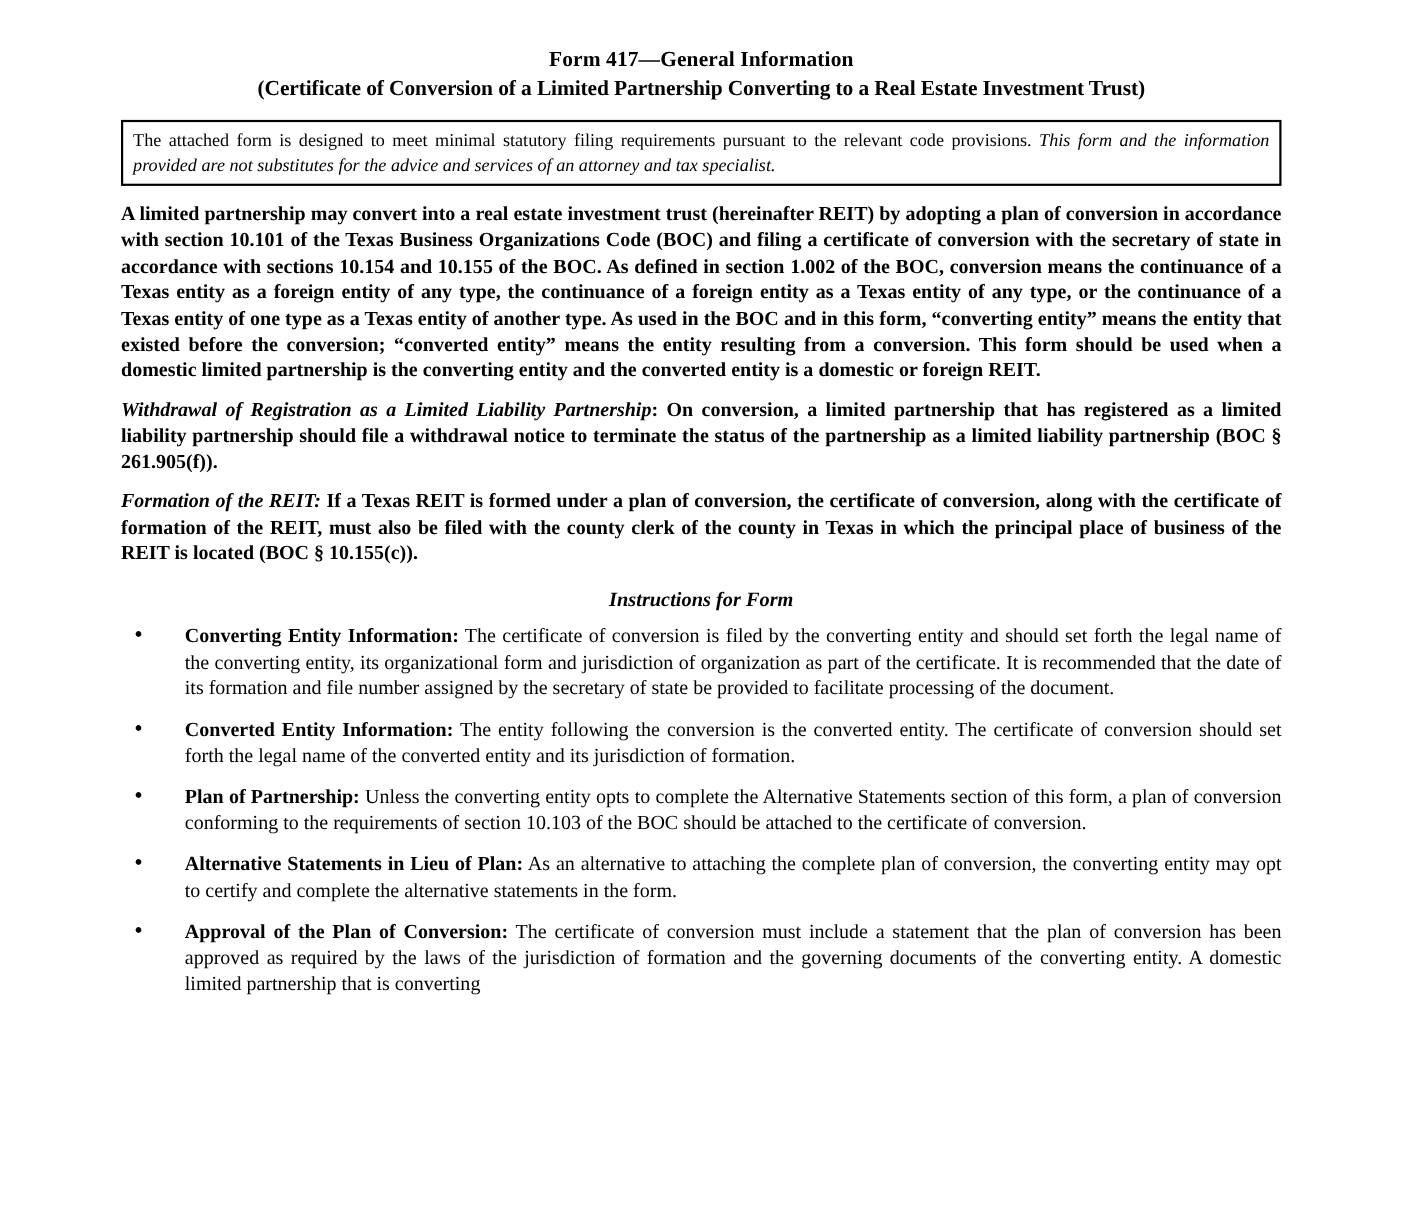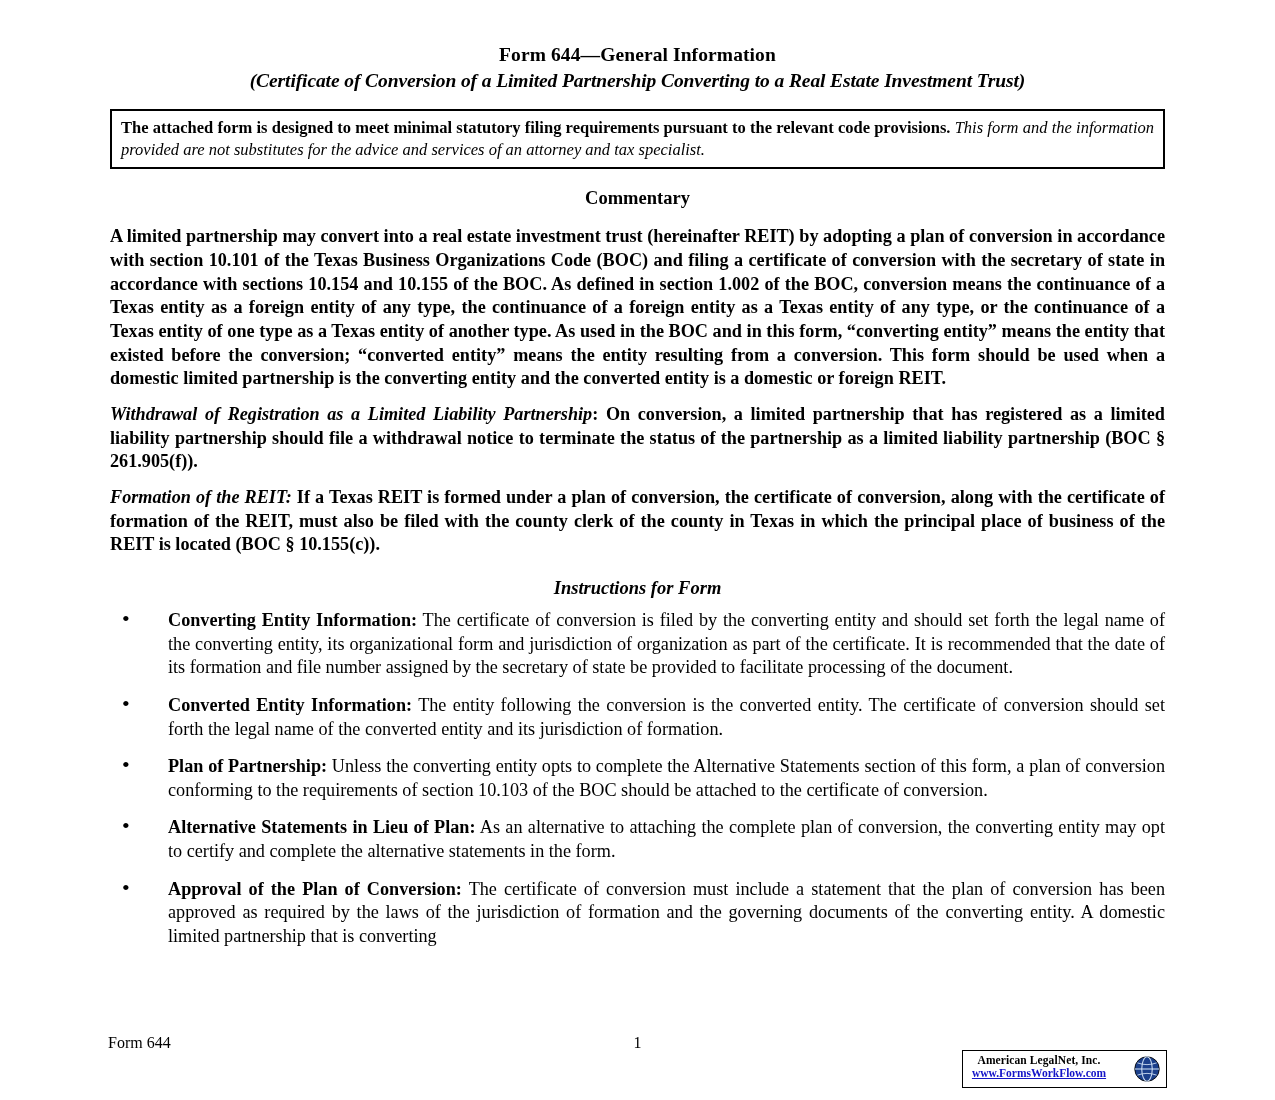--- a/index.html
+++ b/index.html
@@ -20,31 +20,31 @@
     box-sizing: border-box;
     padding: 42px 110px 0 110px;
   }
   .title-block {
     text-align: center;
     font-weight: bold;
     font-size: 19.5px;
     line-height: 1.32;
   }
   .title-line1 { letter-spacing: 0.1px; }
-  .title-line2 { letter-spacing: -0.1px; font-style: italic; }
+  .title-line2 { letter-spacing: -0.1px; }
 
   .notice-box {
     margin-top: 16px;
     border: 2.5px solid #000;
     padding: 6px 9px 7px 9px;
     font-size: 16.5px;
     line-height: 1.30;
     text-align: justify;
   }
-  .notice-box b { font-weight: bold; }
+  .notice-box b { font-weight: normal; }
   .notice-box i { font-style: italic; }
 
   .section-head {
     text-align: center;
     font-weight: bold;
     font-size: 18.5px;
     margin-top: 19px;
     margin-bottom: 2px;
   }
   .section-head.instr {
@@ -147,29 +147,28 @@
     width: 28px;
     height: 28px;
   }
 </style>
 </head>
 <body>
 
 <div class="page">
 
   <div class="title-block">
-    <div class="title-line1">Form 644—General Information</div>
+    <div class="title-line1">Form 417—General Information</div>
     <div class="title-line2">(Certificate of Conversion of a Limited Partnership Converting to a Real Estate Investment Trust)</div>
   </div>
 
   <div class="notice-box">
     <b>The attached form is designed to meet minimal statutory filing requirements pursuant to the relevant code provisions.</b><i> This form and the information provided are not substitutes for the advice and services of an attorney and tax specialist.</i>
   </div>
 
-  <div class="section-head">Commentary</div>
 
   <p class="body-para first">A limited partnership may convert into a real estate investment trust (hereinafter REIT) by adopting a plan of conversion in accordance with section 10.101 of the Texas Business Organizations Code (BOC) and filing a certificate of conversion with the secretary of state in accordance with sections 10.154 and 10.155 of the BOC.  As defined in section 1.002 of the BOC, conversion means the continuance of a Texas entity as a foreign entity of any type, the continuance of a foreign entity as a Texas entity of any type, or the continuance of a Texas entity of one type as a Texas entity of another type.  As used in the BOC and in this form, “converting entity” means the entity that existed before the conversion; “converted entity” means the entity resulting from a conversion.  This form should be used when a domestic limited partnership is the converting entity and the converted entity is a domestic or foreign REIT.</p>
 
   <p class="body-para"><span class="ital">Withdrawal of Registration as a Limited Liability Partnership</span><span>:  On conversion, a limited partnership that has registered as a limited liability partnership should file a withdrawal notice to terminate the status of the partnership as a limited liability partnership (BOC § 261.905(f)).</span></p>
 
   <p class="body-para"><span class="ital">Formation of the REIT:</span><span>  If a Texas REIT is formed under a plan of conversion, the certificate of conversion, along with the certificate of formation of the REIT, must also be filed with the county clerk of the county in Texas in which the principal place of business of the REIT is located (BOC § 10.155(c)).</span></p>
 
   <div class="section-head instr">Instructions for Form</div>
 
   <ul class="instr-list">
@@ -188,31 +187,14 @@
     <li>
       <span class="bullet">•</span>
       <b>Alternative Statements in Lieu of Plan:</b><span> As an alternative to attaching the complete plan of conversion, the converting entity may opt to certify and complete the alternative statements in the form.</span>
     </li>
     <li>
       <span class="bullet">•</span>
       <b>Approval of the Plan of Conversion:</b><span> The certificate of conversion must include a statement that the plan of conversion has been approved as required by the laws of the jurisdiction of formation and the governing documents of the converting entity. A domestic limited partnership that is converting</span>
     </li>
   </ul>
 
-  <div class="footer">
-    <div class="footer-form">Form 644</div>
-    <div class="footer-page">1</div>
-    <div class="legalnet">
-      <div class="ln-text">
-        <div class="ln-line1">American LegalNet, Inc.</div>
-        <div class="ln-line2">www.FormsWorkFlow.com</div>
-      </div>
-      <svg class="ln-globe" viewBox="0 0 32 32">
-        <circle cx="16" cy="16" r="14" fill="#1b3f8b" stroke="#000" stroke-width="1"></circle>
-        <ellipse cx="16" cy="16" rx="6" ry="14" fill="none" stroke="#cfe0f5" stroke-width="1.2"></ellipse>
-        <line x1="2" y1="16" x2="30" y2="16" stroke="#cfe0f5" stroke-width="1.2"></line>
-        <path d="M5 9 Q16 13 27 9" fill="none" stroke="#cfe0f5" stroke-width="1"></path>
-        <path d="M5 23 Q16 19 27 23" fill="none" stroke="#cfe0f5" stroke-width="1"></path>
-      </svg>
-    </div>
-  </div>
 
 </div>
 
 </body></html>

